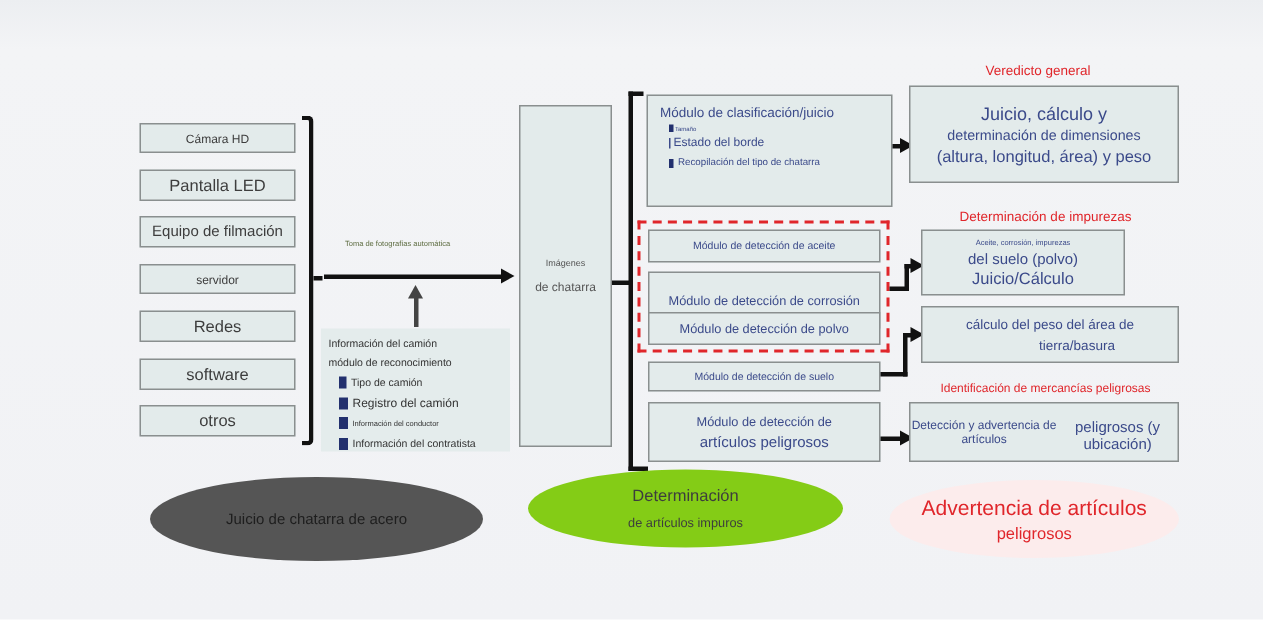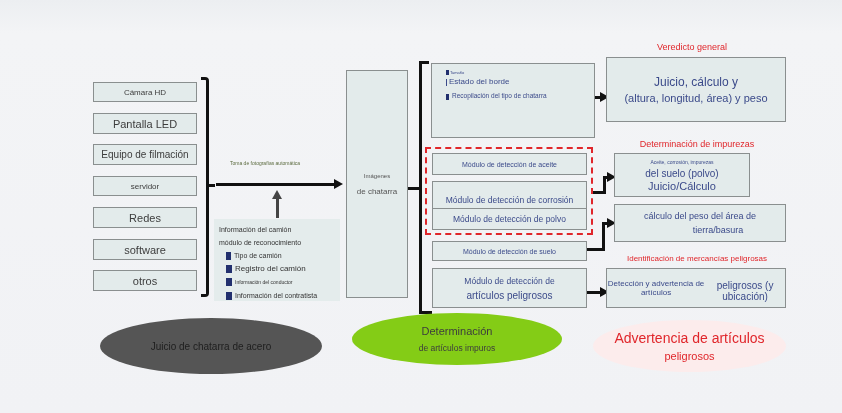--- a/index.html
+++ b/index.html
@@ -98,20 +98,21 @@
   <div style="font-size:6px;margin-bottom:8px;">Imágenes</div>
   <div style="font-size:8px;">de chatarra</div>
 </div>
 
 <div class="line" style="left:408px;top:187px;width:12px;height:3px;"></div>
 <div class="line" style="left:419px;top:61px;width:3px;height:253px;"></div>
 <div class="line" style="left:419px;top:61px;width:10px;height:3px;"></div>
 <div class="line" style="left:419px;top:311px;width:13px;height:3px;"></div>
 
 <div class="abs" style="left:431px;top:63px;width:164px;height:75px;background:#e3ebeb;border:1px solid #8a8f8f;padding:6px 8px;color:#3b4a8a;">
+  <div style="font-size:9px;margin-bottom:3px;">Módulo de clasificación/juicio</div>
   <div style="font-size:4px;padding-left:6px;"><span class="bullet" style="width:3px;height:5px;margin-right:1px;"></span><span>Tamaño</span></div>
   <div style="font-size:8px;padding-left:6px;margin-top:2px;"><span style="display:inline-block;width:1px;height:7px;background:#3b4a8a;margin-right:2px;vertical-align:middle;"></span><span>Estado del borde</span></div>
   <div style="font-size:6.5px;padding-left:6px;margin-top:6px;"><span class="bullet" style="width:3px;height:6px;"></span><span>Recopilación del tipo de chatarra</span></div>
 </div>
 
 <div class="abs" style="left:425px;top:147px;width:168px;height:88px;border:2px dashed #e0262b;border-style:dashed;"></div>
 
 <div class="box blue" style="left:432px;top:153px;width:155px;height:22px;font-size:7px;">
     <span>Módulo de detección de aceite</span>
   </div>
@@ -141,20 +142,21 @@
 <div class="line" style="left:602px;top:222px;width:3px;height:29px;"></div>
 <div class="line" style="left:602px;top:222px;width:8px;height:3px;"></div>
 <div class="arrow-r" style="left:607px;top:218px;"></div>
 
 <div class="line" style="left:587px;top:291px;width:16px;height:3px;"></div>
 <div class="arrow-r" style="left:600px;top:287px;"></div>
 
 <div class="red-title" style="left:650px;top:42px;width:84px;">Veredicto general</div>
 <div class="box blue" style="left:606px;top:57px;width:180px;height:65px;flex-direction:column;">
   <div style="font-size:12px;">Juicio, cálculo y</div>
+  <div style="font-size:9.5px;margin-top:2px;">determinación de dimensiones</div>
   <div style="font-size:11px;margin-top:3px;">(altura, longitud, área) y peso</div>
 </div>
 
 <div class="red-title" style="left:630px;top:139px;width:134px;font-size:9px;">Determinación de impurezas</div>
 <div class="box blue" style="left:614px;top:153px;width:136px;height:44px;flex-direction:column;">
   <div style="font-size:5px;">Aceite, corrosión, impurezas</div>
   <div style="font-size:10px;margin-top:3px;">del suelo (polvo)</div>
   <div style="font-size:11px;margin-top:1px;">Juicio/Cálculo</div>
 </div>
 

